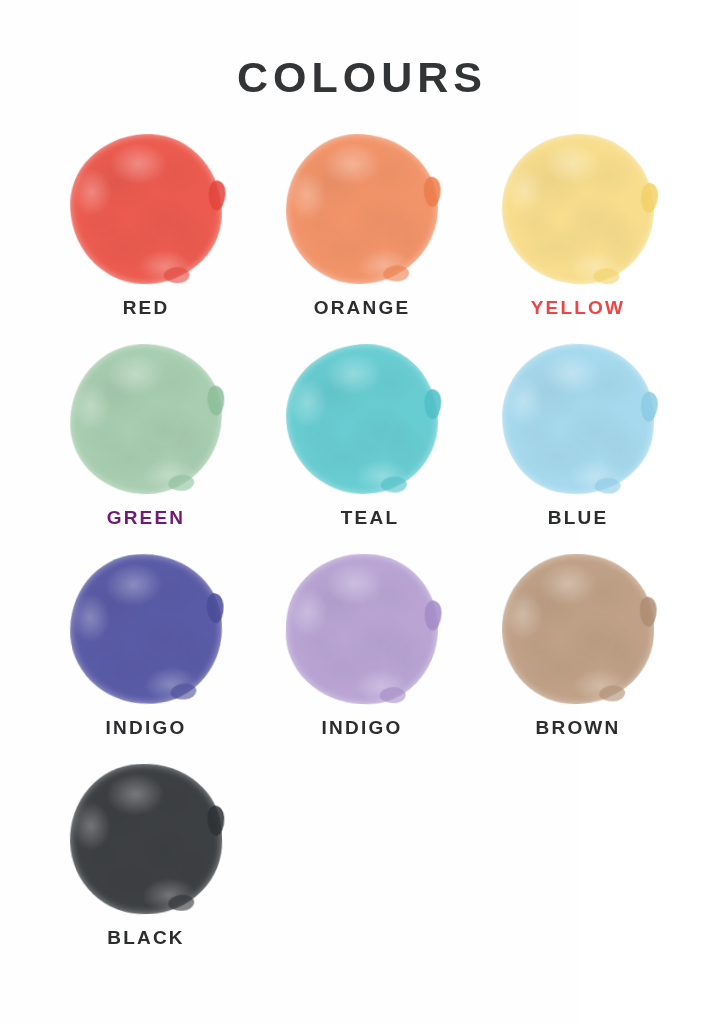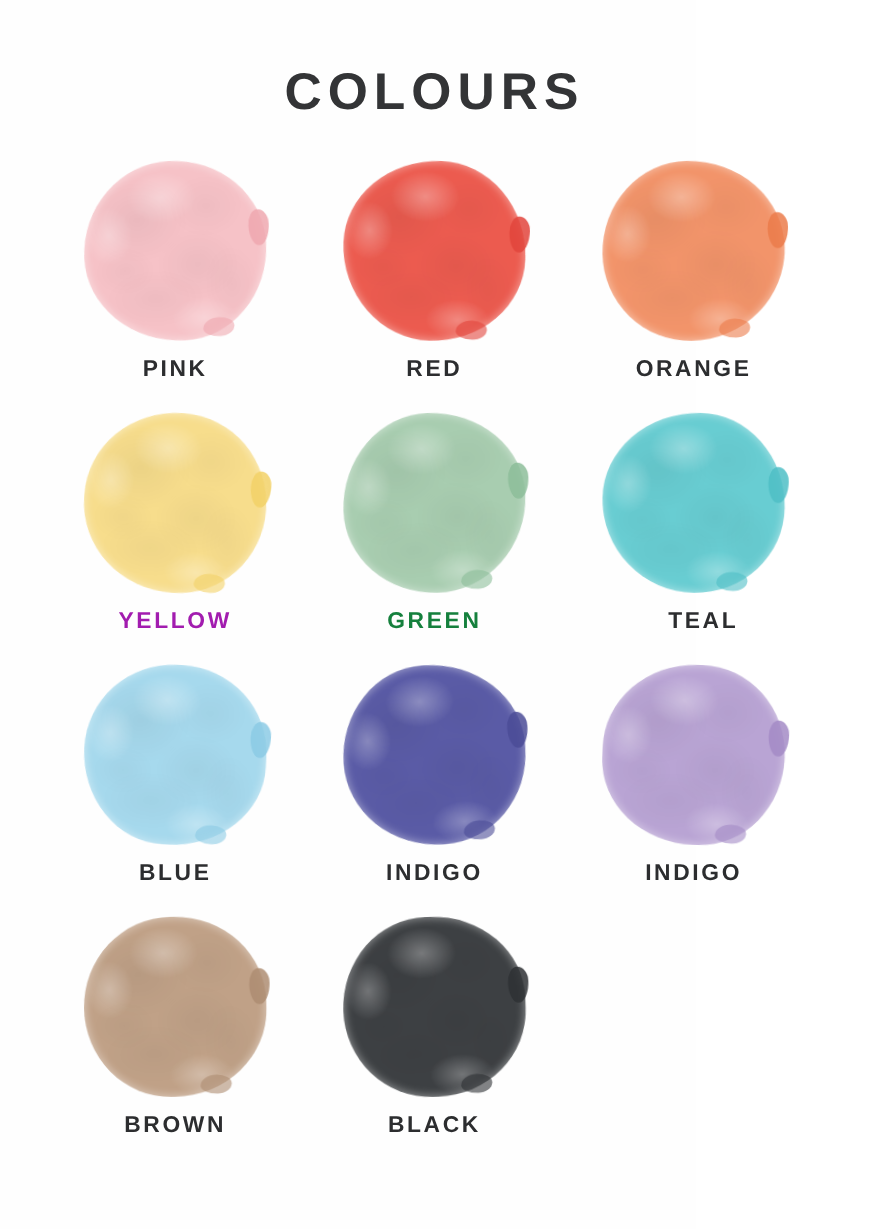--- a/index.html
+++ b/index.html
@@ -147,34 +147,20 @@
 </head>
 <body>
 
 <div class="poster" style="background: rgb(254, 254, 254);">
 
   <div class="poster-title" style="color: rgb(51, 52, 54);">COLOURS</div>
 
   <div class="swatch-grid">
       <div class="swatch-cell">
         <div class="blob-wrap">
-          <div class="blob" style="background: rgb(246, 194, 199); border-radius: 49% 51% 47% 53% / 52% 48%; transform: rotate(-3deg);">
-            <div class="layer l1"></div>
-            <div class="layer l2"></div>
-            <div class="layer l3"></div>
-            <div class="layer hi"></div>
-            <div class="edge"></div>
-            <div class="pool" style="background: rgb(239, 168, 176);"></div>
-            <div class="pool low" style="background: rgb(239, 168, 176); opacity: 0.6;"></div>
-          </div>
-        </div>
-        <div class="swatch-label" style="color: rgb(44, 45, 47);">PINK</div>
-      </div>
-      <div class="swatch-cell">
-        <div class="blob-wrap">
           <div class="blob" style="background: rgb(236, 91, 79); border-radius: 52% 48% 51% 49% / 47% 53%; transform: rotate(2deg);">
             <div class="layer l1"></div>
             <div class="layer l2"></div>
             <div class="layer l3"></div>
             <div class="layer hi"></div>
             <div class="edge"></div>
             <div class="pool" style="background: rgb(226, 69, 60);"></div>
             <div class="pool low" style="background: rgb(226, 69, 60); opacity: 0.6;"></div>
           </div>
         </div>
@@ -199,35 +185,35 @@
           <div class="blob" style="background: rgb(247, 221, 140); border-radius: 51% 49% 48% 52% / 49% 51% 50% 50%; transform: rotate(4deg);">
             <div class="layer l1"></div>
             <div class="layer l2"></div>
             <div class="layer l3"></div>
             <div class="layer hi"></div>
             <div class="edge"></div>
             <div class="pool" style="background: rgb(243, 210, 104);"></div>
             <div class="pool low" style="background: rgb(243, 210, 104); opacity: 0.6;"></div>
           </div>
         </div>
-        <div class="swatch-label" style="color: #a21caf;">YELLOW</div>
+        <div class="swatch-label" style="color: #ef4444;">YELLOW</div>
       </div>
       <div class="swatch-cell">
         <div class="blob-wrap">
           <div class="blob" style="background: rgb(168, 205, 176); border-radius: 48% 52% 50% 50% / 53% 47%; transform: rotate(-2deg);">
             <div class="layer l1"></div>
             <div class="layer l2"></div>
             <div class="layer l3"></div>
             <div class="layer hi"></div>
             <div class="edge"></div>
             <div class="pool" style="background: rgb(141, 190, 154);"></div>
             <div class="pool low" style="background: rgb(141, 190, 154); opacity: 0.6;"></div>
           </div>
         </div>
-        <div class="swatch-label" style="color: #15803d;">GREEN</div>
+        <div class="swatch-label" style="color: #701a75;">GREEN</div>
       </div>
       <div class="swatch-cell">
         <div class="blob-wrap">
           <div class="blob" style="background: rgb(104, 205, 210); border-radius: 53% 47% 49% 51% / 48% 52%; transform: rotate(1deg);">
             <div class="layer l1"></div>
             <div class="layer l2"></div>
             <div class="layer l3"></div>
             <div class="layer hi"></div>
             <div class="edge"></div>
             <div class="pool" style="background: rgb(79, 191, 198);"></div>

